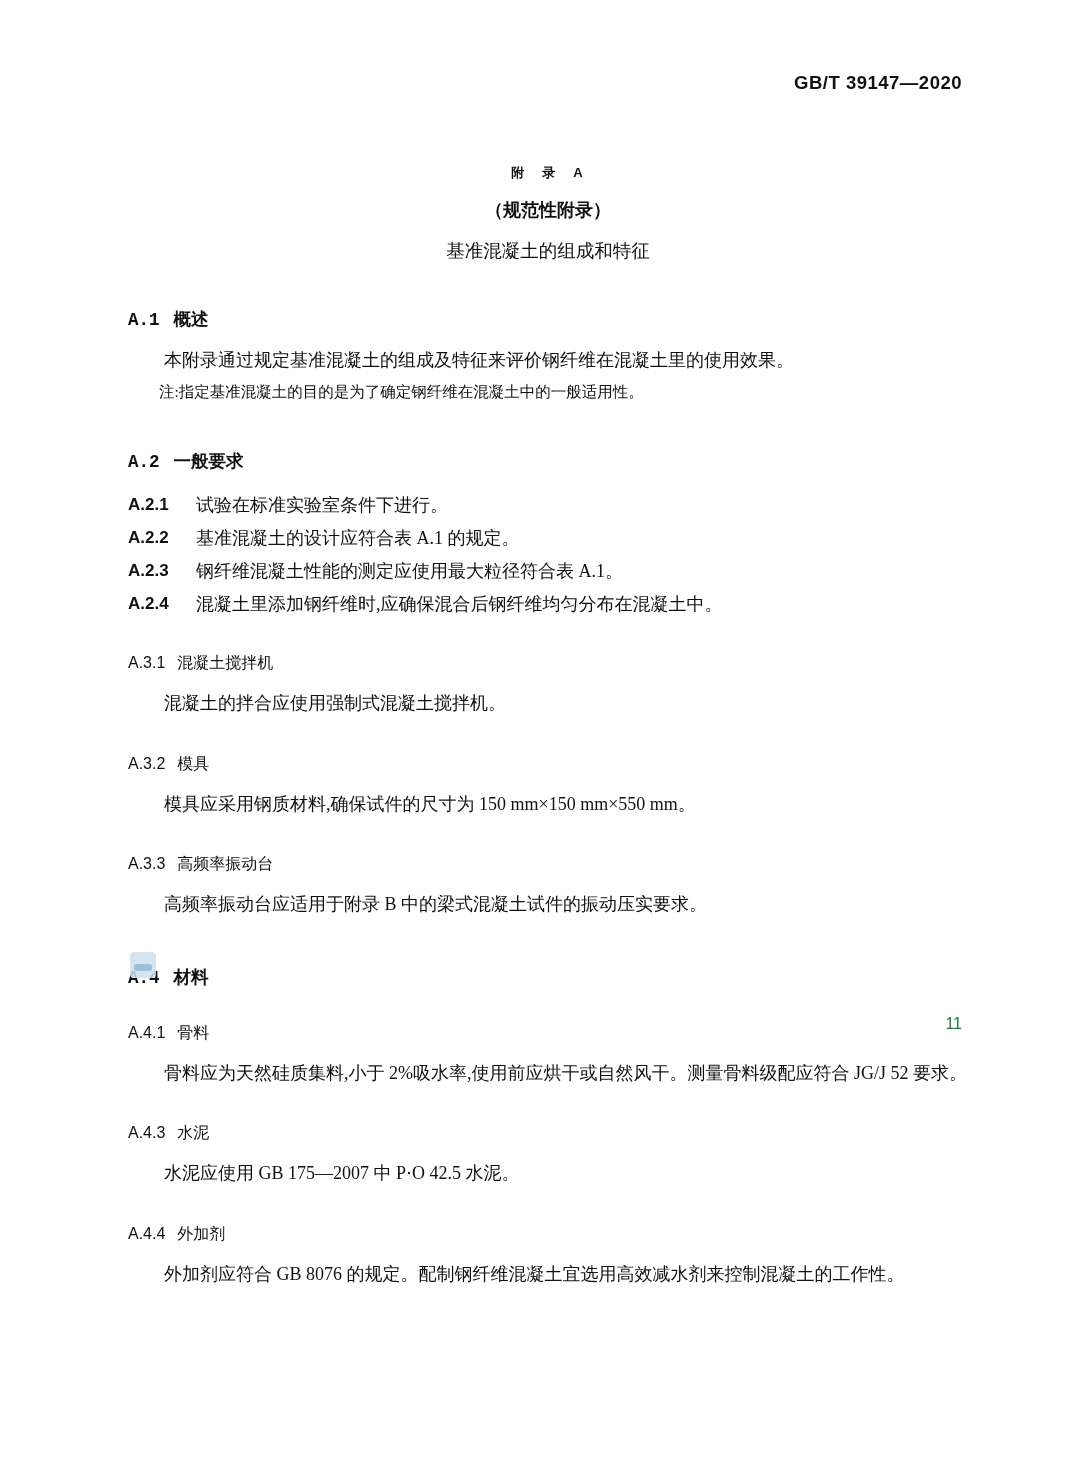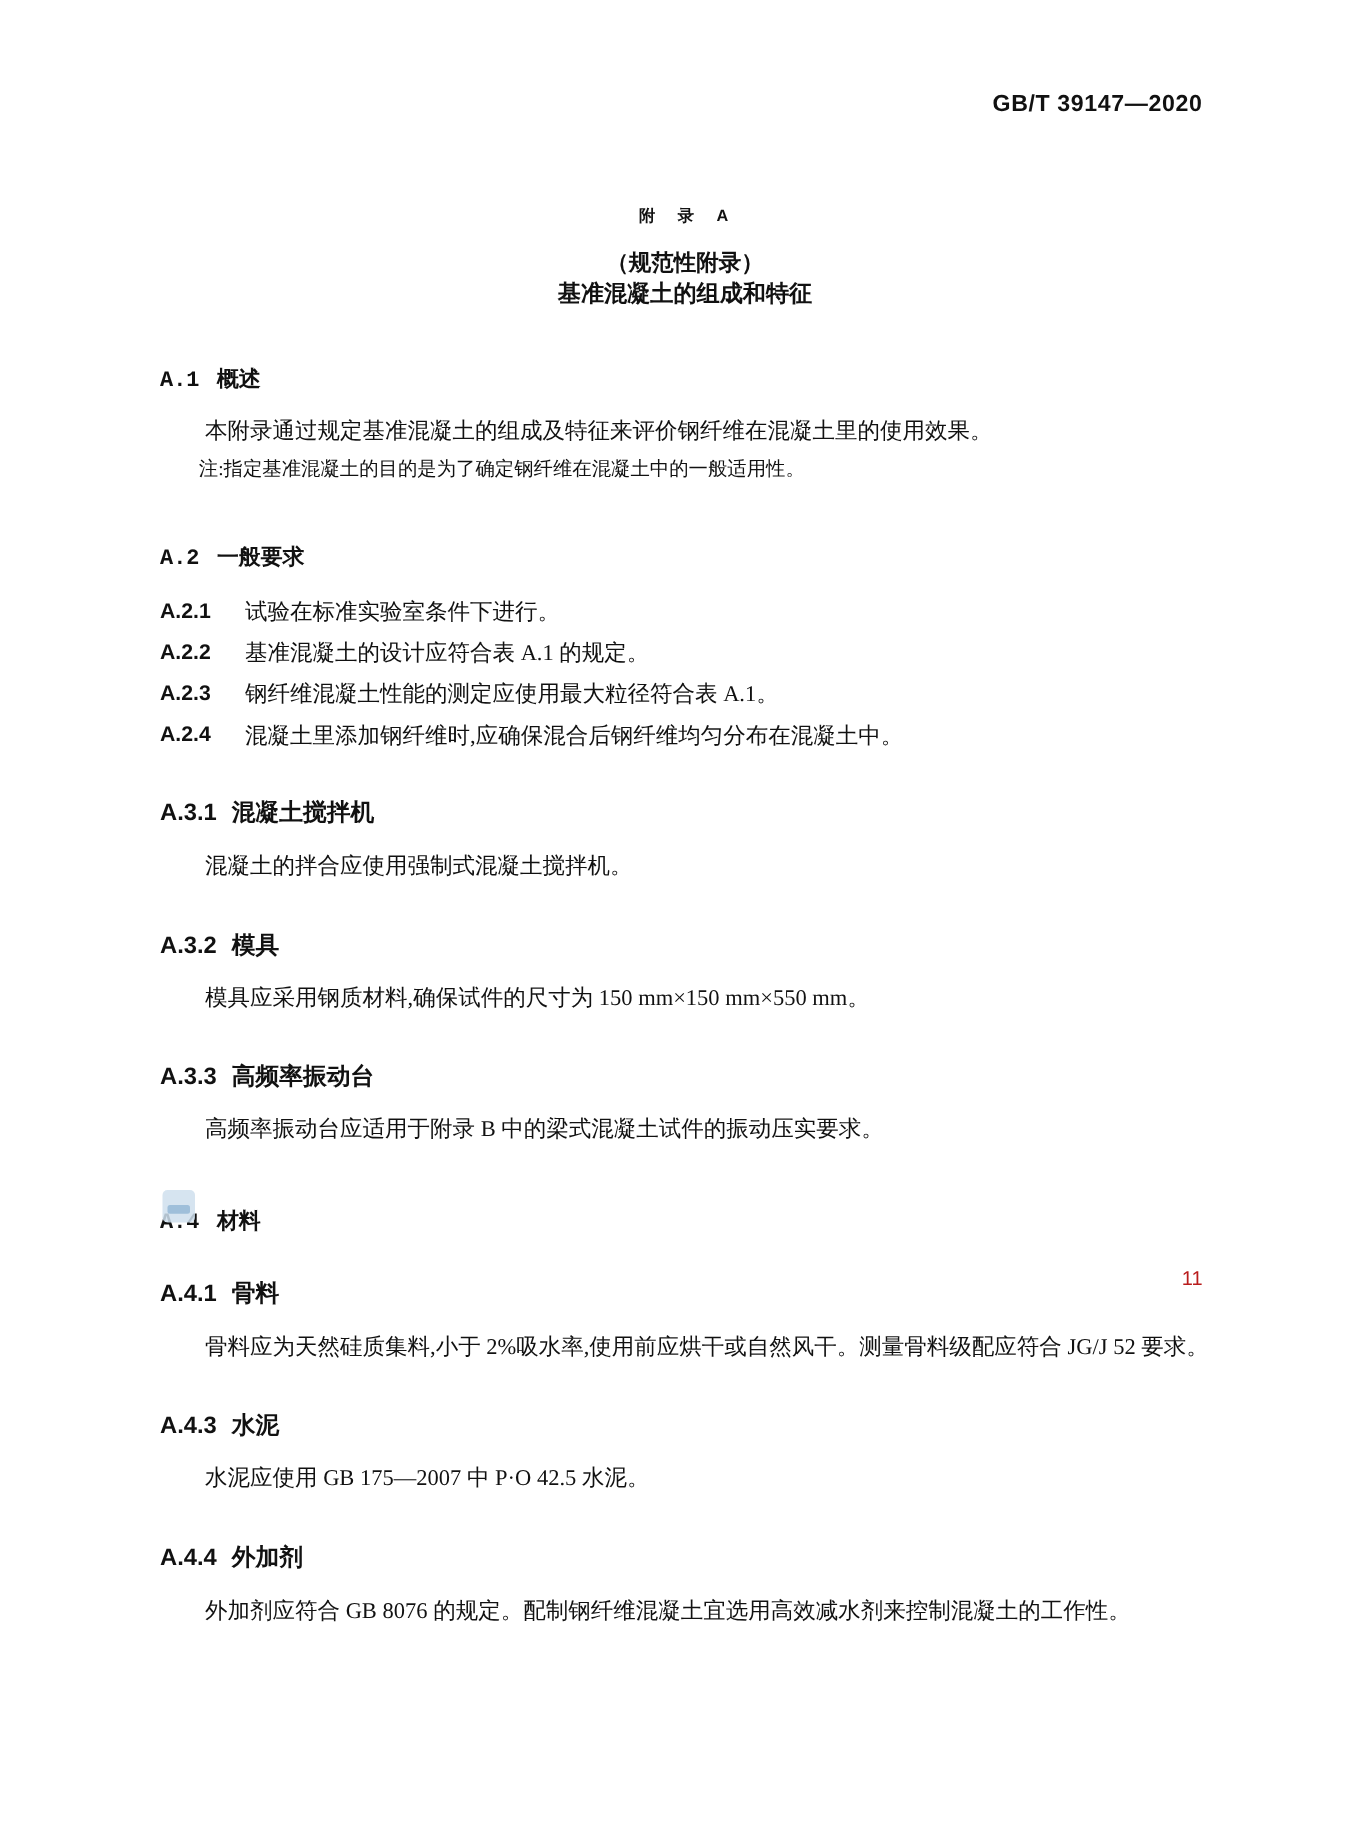--- a/index.html
+++ b/index.html
@@ -50,35 +50,36 @@
   .annex-sub {
     text-align: center;
     font-family: "Liberation Sans", sans-serif;
     font-weight: 700;
     font-size: 18px;
     margin-top: 16px;
   }
   .annex-name {
     text-align: center;
     font-family: "Liberation Sans", sans-serif;
-    font-weight: 700;
+    font-weight: 400;
     font-size: 18.5px;
+    margin-top: 16px;
   }
   .h2 {
     font-family: Liberation Mono, monospace;
     font-weight: 700;
     font-size: 17.5px;
     margin-top: 44px;
     margin-bottom: 0;
   }
   .h2 .num { display: inline-block; margin-right: 14px; }
   .h3 {
     font-family: "Liberation Sans", sans-serif;
-    font-weight: 700;
-    font-size: 19px;
+    font-weight: 400;
+    font-size: 16px;
     margin-top: 34px;
     margin-bottom: 0;
   }
   .h3 .num { display: inline-block; margin-right: 12px; }
   p.body {
     font-size: 18px;
     line-height: 1.75;
     margin: 14px 0 0 0;
     text-indent: 2em;
     text-align: justify;
@@ -123,21 +124,21 @@
     height: 7px;
     background: #8fb4d4;
     border-radius: 2px;
   }
   .pageno {
     position: absolute;
     right: 118px;
     bottom: 88px;
     font-family: "Liberation Sans", sans-serif;
     font-size: 16px;
-    color: #b91c1c;
+    color: #15803d;
   }
 </style>
 </head>
 <body>
 
 <div class="page">
 
   <div class="header">GB/T 39147—2020</div>
 
   <div class="content">

